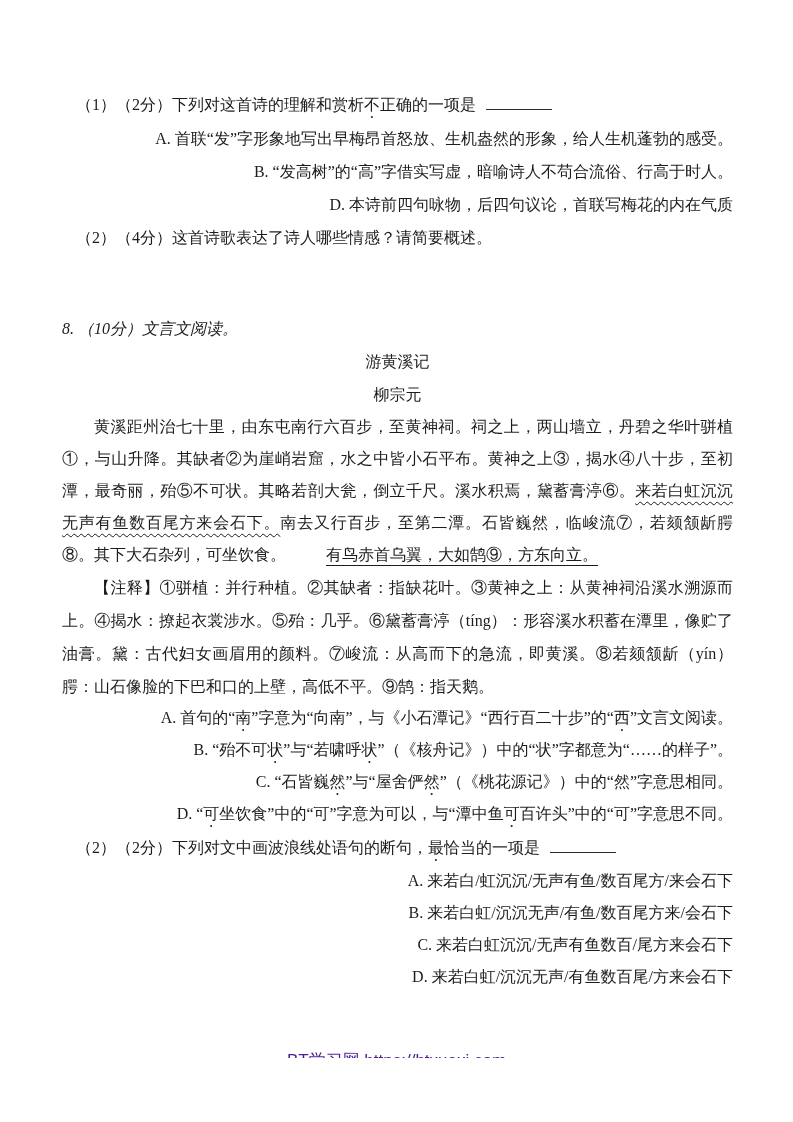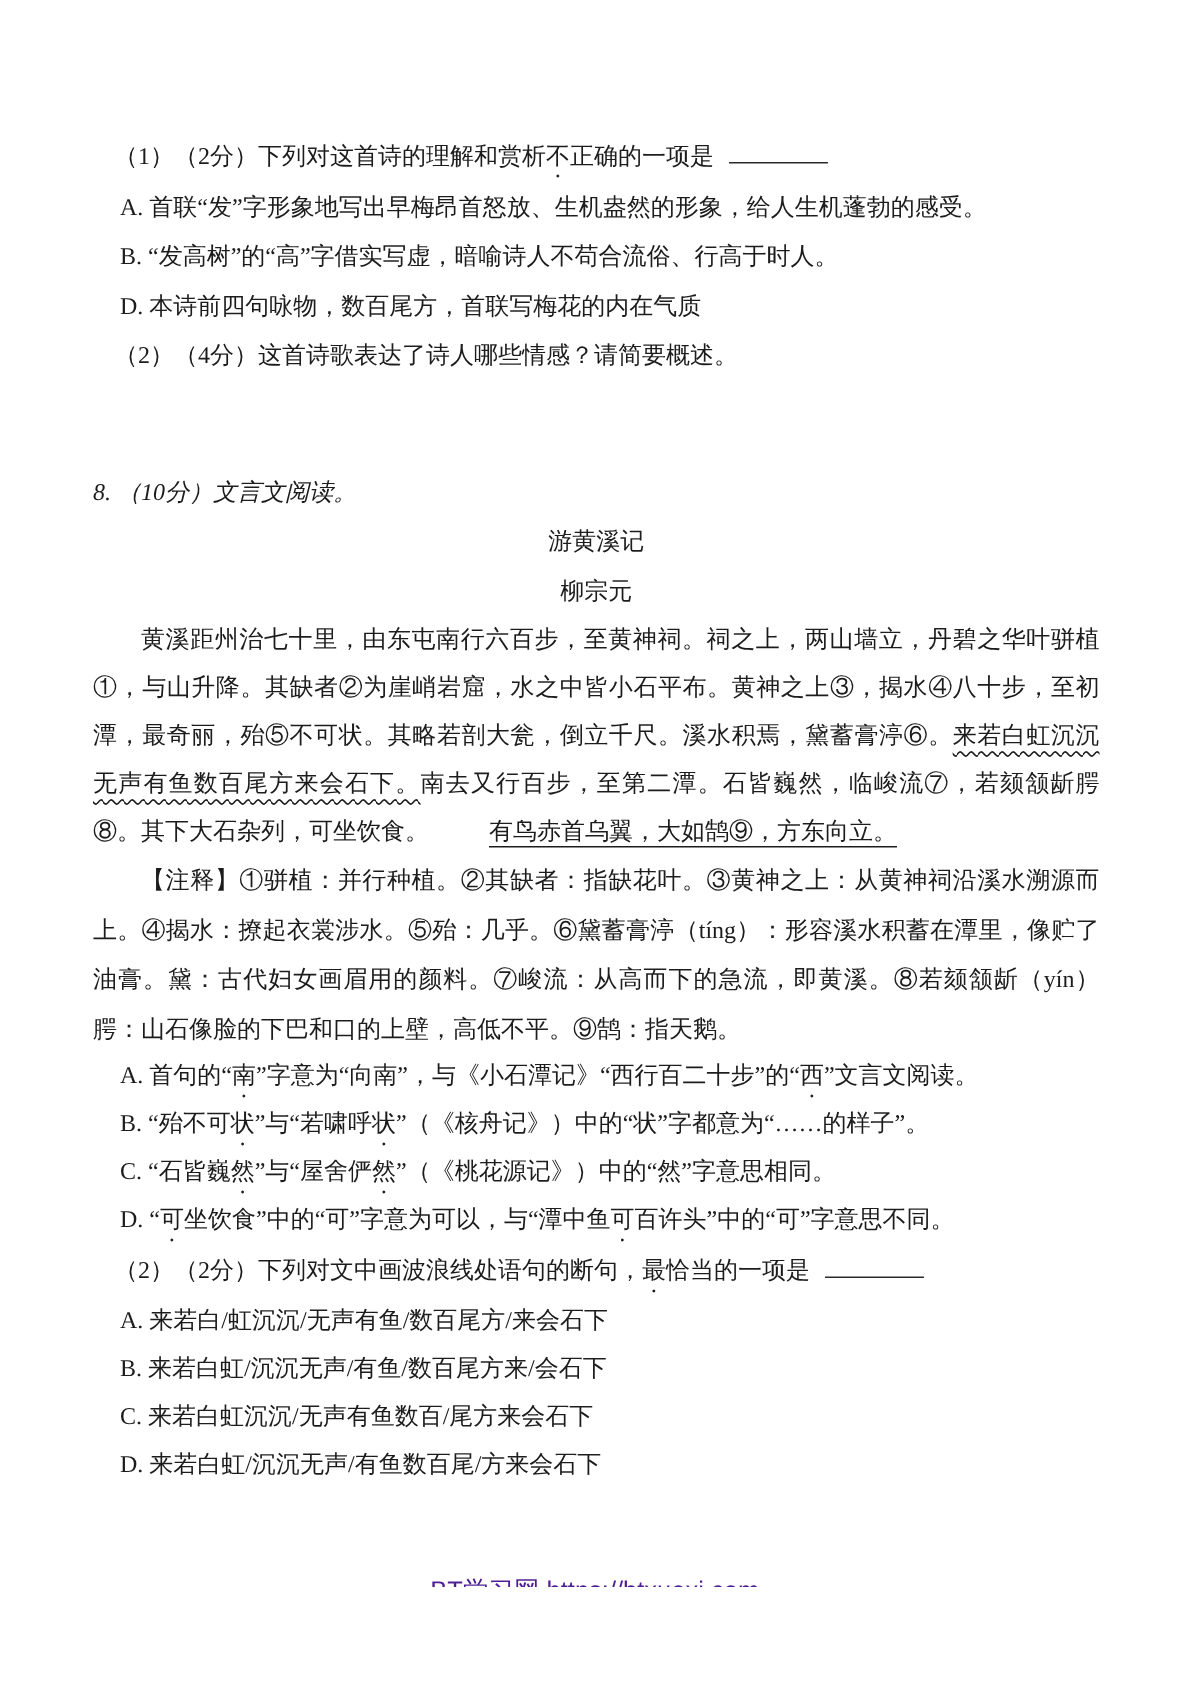--- a/index.html
+++ b/index.html
@@ -11,21 +11,21 @@
     padding: 88px 60px 0 62px;
     background: #ffffff;
     color: #1c1c1c;
     font-family: "Liberation Serif", "DejaVu Serif", serif;
     font-size: 16px;
     overflow: hidden;
   }
   p { margin: 0; }
   .line { line-height: 33px; }
   .stem { padding-left: 14px; }
-  .option { padding-left: 18px; }
+  .option { padding-left: 18px; text-align: right; }
   .center { text-align: center; }
   .passage { line-height: 32px; text-align: justify; text-indent: 2em; }
   .notes { line-height: 33px; text-align: justify; text-indent: 2em; }
   .q8head { margin-top: 58px; font-style: italic; }
   .opts8a .line { line-height: 30px; }
   .opts8b .line { line-height: 32px; }
   .blank {
     display: inline-block;
     width: 66px;
     height: 15px;
@@ -54,21 +54,21 @@
 </style>
 </head>
 <body>
 
 <div class="page">
 
   <section>
     <p class="line stem"><span><span>（1）（2分）下列对这首诗的理解和赏析</span><span class="em">不</span><span>正确的一项是</span></span><span class="blank"></span></p>
     <p class="line option">A. 首联“发”字形象地写出早梅昂首怒放、生机盎然的形象，给人生机蓬勃的感受。</p>
     <p class="line option">B. “发高树”的“高”字借实写虚，暗喻诗人不苟合流俗、行高于时人。</p>
-    <p class="line option">D. 本诗前四句咏物，数百尾方，首联写梅花的内在气质</p>
+    <p class="line option">D. 本诗前四句咏物，后四句议论，首联写梅花的内在气质</p>
     <p class="line stem">（2）（4分）这首诗歌表达了诗人哪些情感？请简要概述。</p>
   </section>
 
   <section>
     <p class="line q8head">8. （10分）文言文阅读。</p>
     <p class="line center">游黄溪记</p>
     <p class="line center">柳宗元</p>
     <p class="passage"><span>黄溪距州治七十里，由东屯南行六百步，至黄神祠。祠之上，两山墙立，丹碧之华叶骈植①，与山升降。其缺者②为崖峭岩窟，水之中皆小石平布。黄神之上③，揭水④八十步，至初潭，最奇丽，殆⑤不可状。其略若剖大瓮，倒立千尺。溪水积焉，黛蓄膏渟⑥。</span><span class="wavy">来若白虹沉沉无声有鱼数百尾方来会石下。</span><span>南去又行百步，至第二潭。石皆巍然，临峻流⑦，若颏颔龂腭⑧。其下大石杂列，可坐饮食。</span><span class="solid">有鸟赤首乌翼，大如鹄⑨，方东向立。</span></p>
     <p class="notes">【注释】①骈植：并行种植。②其缺者：指缺花叶。③黄神之上：从黄神祠沿溪水溯源而上。④揭水：撩起衣裳涉水。⑤殆：几乎。⑥黛蓄膏渟（tíng）：形容溪水积蓄在潭里，像贮了油膏。黛：古代妇女画眉用的颜料。⑦峻流：从高而下的急流，即黄溪。⑧若颏颔龂（yín）腭：山石像脸的下巴和口的上壁，高低不平。⑨鹄：指天鹅。</p>
 

